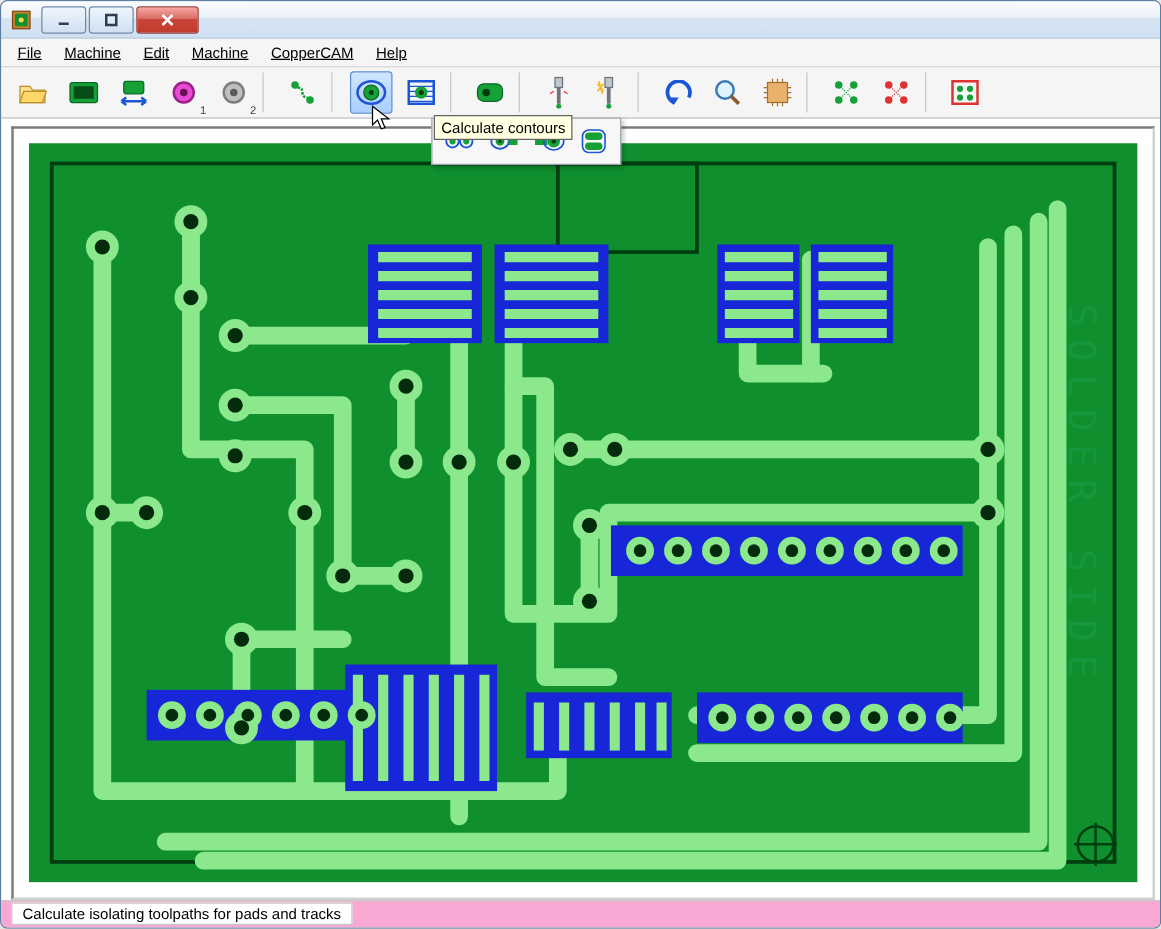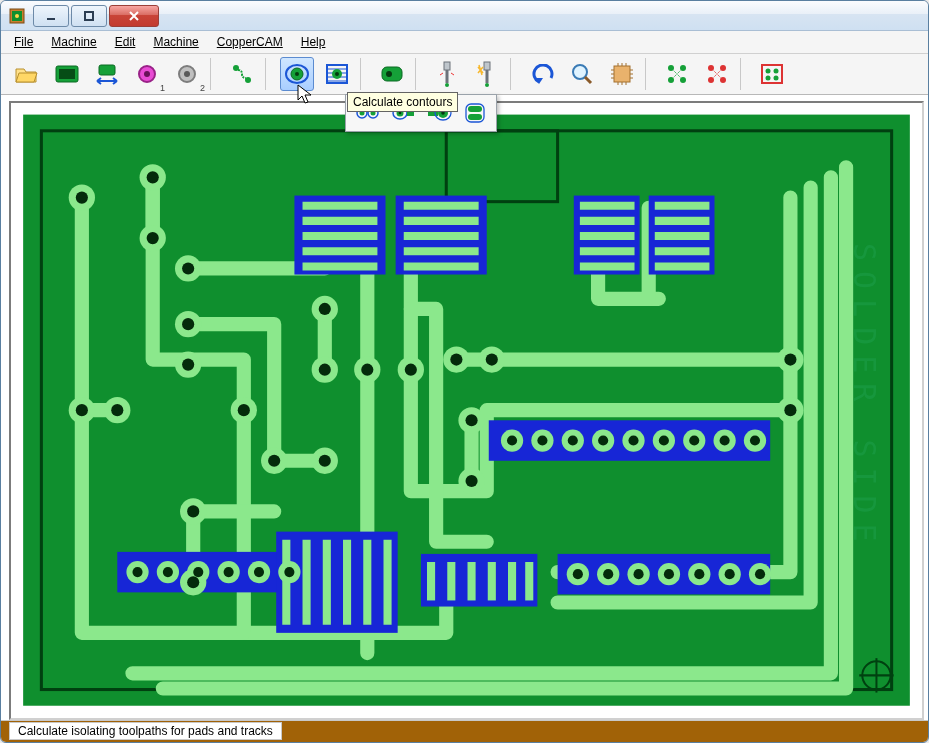--- a/index.html
+++ b/index.html
@@ -16,21 +16,21 @@
   .toolbar{height:42px;background:#f5f5f5;display:flex;align-items:center;padding:0 6px;border-bottom:1px solid #b8b8b8;position:relative;}
   .tbtn{width:32px;height:32px;margin:0 3px;border:1px solid transparent;border-radius:3px;display:flex;align-items:center;justify-content:center;position:relative;}
   .tbtn.active{background:linear-gradient(to bottom,#cfe6ff,#a9ceff);border-color:#5b8bd0;}
   .sep{width:8px;height:32px;margin:0 3px;border-left:1px solid #c8c8c8;}
   .sub-toolbar{position:absolute;top:40px;left:344px;background:#f7f7f7;border:1px solid #9aa2aa;display:flex;align-items:center;padding:3px;box-shadow:2px 2px 4px rgba(0,0,0,.25);z-index:20;}
   .sub-toolbar .tbtn{margin:0 2px;width:30px;height:28px;}
   .tooltip{position:absolute;top:38px;left:346px;background:#ffffe1;border:1px solid #646464;padding:2px 5px;font-size:12px;z-index:30;white-space:nowrap;}
   .cursor{position:absolute;top:26px;left:16px;z-index:40;pointer-events:none;}
   .canvas-wrap{flex:1;background:#fff;padding:6px 8px 4px 8px;box-sizing:border-box;position:relative;}
   .canvas-inner{width:100%;height:100%;border:2px inset #d0d0d0;background:#fff;position:relative;overflow:hidden;}
-  .statusbar{height:22px;background:#a16207;border-top:1px solid #c8c8c8;display:flex;align-items:center;padding:0 8px;}
+  .statusbar{height:22px;background:#f9a8d4;border-top:1px solid #c8c8c8;display:flex;align-items:center;padding:0 8px;}
   .status-cell{border:1px solid #c8c8c8;padding:1px 8px;background:#fff;}
   .badge{position:absolute;right:-2px;bottom:-3px;font-size:9px;color:#444;}
   .pcb-label{position:absolute;right:40px;top:140px;writing-mode:vertical-rl;font-family:monospace;font-size:30px;letter-spacing:10px;color:#1c9d48;opacity:.6;user-select:none;}
 </style>
 </head>
 <body>
 
 <div class="window">
 
   <div class="titlebar">

